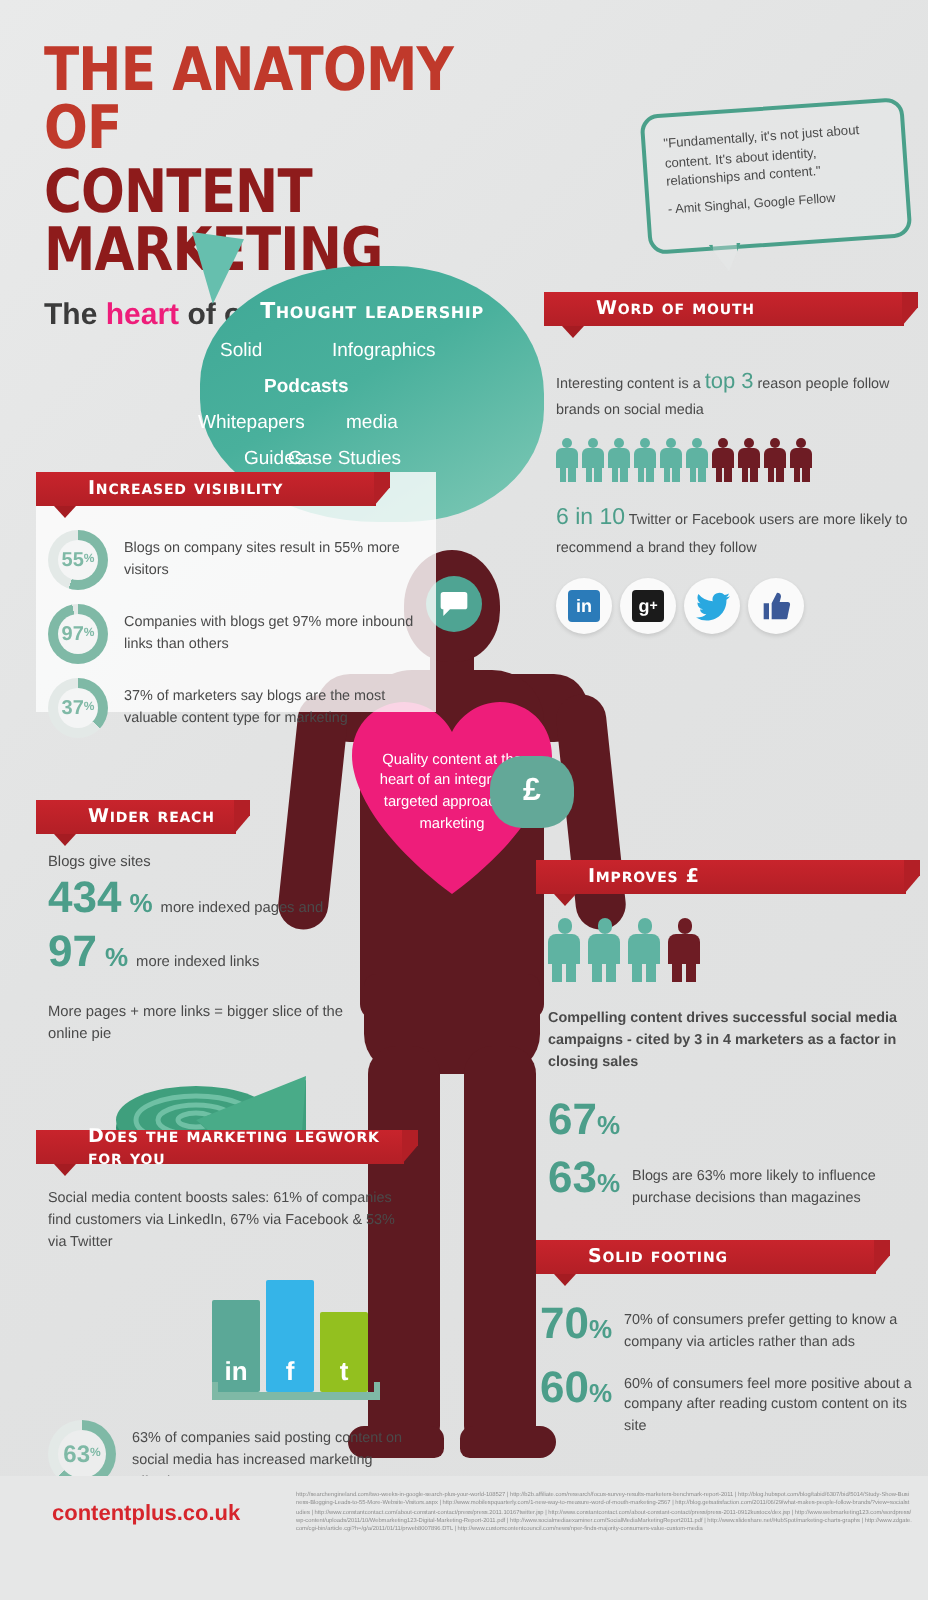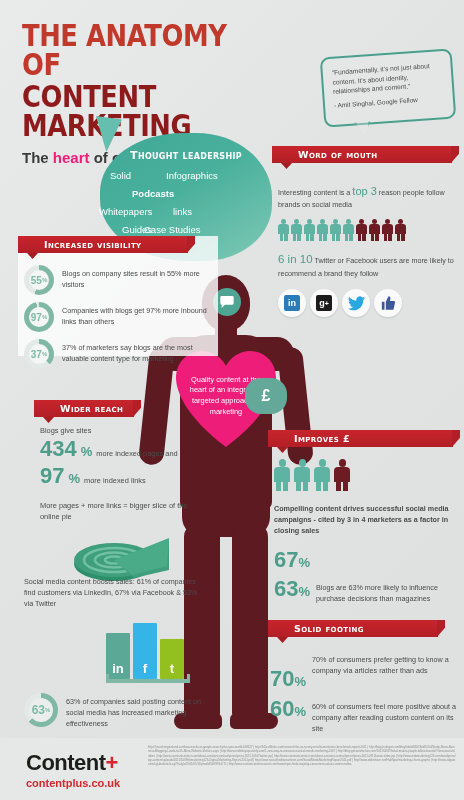--- a/index.html
+++ b/index.html
@@ -239,21 +239,21 @@
   <div class="pound-hand">£</div>
 
   <div class="brain-tail"></div>
   <div class="brain-bubble">
     <div class="bb-title">Thought leadership</div>
     <div class="bb-items">
       <span class="bb-i0">Solid</span>
       <span class="bb-i1">Infographics</span>
       <span class="bb-i2">Podcasts</span>
       <span class="bb-i3">Whitepapers</span>
-      <span class="bb-i4">links</span>
+      <span class="bb-i4">media</span>
       <span class="bb-i5">Guides</span>
       <span class="bb-i6">Case Studies</span>
     </div>
   </div>
 
   <div class="panel" style="left:18px; top:236px; width:200px; height:120px;">
     <div class="ribbon" style="width:170px;">
       <span class="rlabel">Increased visibility</span>
       <span class="ribbon-slant"></span>
     </div>
@@ -382,21 +382,21 @@
           </div>
         <div class="soc-circle">
             <svg width="17" height="16" viewBox="0 0 24 24">
               <path fill="#3b5998" d="M2 10h4v12H2zM8 10l4-8c2 0 3 1 3 3l-1 4h6c1.2 0 2 .9 1.8 2.1l-1.7 8C19.9 22 19 22 18 22H8z"></path>
             </svg>
           </div>
       </div>
     </div>
   </div>
 
-  <div class="panel" style="left:34px; top:400px; width:176px; height:155px; background:transparent;">
+  <div class="panel" style="left:18px; top:400px; width:176px; height:155px; background:transparent;">
     <div class="ribbon" style="width:100px;">
       <span class="rlabel">Wider reach</span>
       <span class="ribbon-slant"></span>
     </div>
     <div style="padding:9px 4px 0 6px;">
       <div style="font-size:7.4px; color:#4a4a4a;">Blogs give sites</div>
       <div style="display:flex; align-items:baseline; gap:4px; margin-top:1px;">
         <span class="bignum" style="font-size:22px;">434</span>
         <span class="bignum" style="font-size:13px;">%</span>
         <span style="font-size:7.4px; color:#4a4a4a;">more indexed pages and</span>
@@ -464,20 +464,24 @@
         <div style="display:flex; align-items:baseline;">
           <span class="bignum" style="font-size:22px;">63</span>
           <span class="bignum" style="font-size:13px;">%</span>
         </div>
         <div style="font-size:7.2px; line-height:1.5; color:#4a4a4a; padding-top:7px;">Blogs are 63% more likely to influence purchase decisions than magazines</div>
       </div>
     </div>
   </div>
 
   <div class="panel" style="left:18px; top:565px; width:190px; height:165px; background:transparent;">
+    <div class="ribbon" style="width:184px;">
+      <span class="rlabel">Does the marketing legwork for you</span>
+      <span class="ribbon-slant"></span>
+    </div>
     <div style="padding:11px 4px 0 6px;">
       <div style="font-size:7.2px; line-height:1.55; color:#4a4a4a;">Social media content boosts sales: 61% of companies find customers via LinkedIn, 67% via Facebook &amp; 53% via Twitter</div>
       <div style="margin-top:8px; margin-left:82px;">
         <div class="bars">
           <div class="bar" style="height:46px; background:#5ba897;">
               <span class="glyph">in</span>
             </div>
           <div class="bar" style="height:56px; background:#35b4e8;">
               <span class="glyph">f</span>
             </div>
@@ -502,36 +506,35 @@
   </div>
 
   <div class="panel" style="left:268px; top:620px; width:196px; height:110px; background:transparent;">
     <div class="ribbon" style="width:170px;">
       <span class="rlabel">Solid footing</span>
       <span class="ribbon-slant"></span>
     </div>
     <div style="padding:12px 8px 0 2px;">
       <div style="display:flex; align-items:flex-start; gap:6px;">
         <div style="display:flex; align-items:baseline;">
-          <span class="bignum" style="font-size:22px;margin-top:17px;">70</span>
+          <span class="bignum" style="font-size:22px;">70</span>
           <span class="bignum" style="font-size:13px;">%</span>
         </div>
         <div style="font-size:7.2px; line-height:1.5; color:#4a4a4a; padding-top:6px;">70% of consumers prefer getting to know a company via articles rather than ads</div>
       </div>
       <div style="display:flex; align-items:flex-start; gap:6px; margin-top:4px;">
         <div style="display:flex; align-items:baseline;">
           <span class="bignum" style="font-size:22px;">60</span>
           <span class="bignum" style="font-size:13px;">%</span>
         </div>
         <div style="font-size:7.2px; line-height:1.5; color:#4a4a4a; padding-top:6px;">60% of consumers feel more positive about a company after reading custom content on its site</div>
       </div>
     </div>
   </div>
 
   <div class="footer">
     <div class="logo">
-      <div class="lmain"><span>Content</span><span class="lplus">+</span></div>
       <div class="lsub">contentplus.co.uk</div>
     </div>
     <div class="sources">http://searchengineland.com/two-weeks-in-google-search-plus-your-world-108527 | http://b2b.affiliate.com/research/focus-survey-results-marketers-benchmark-report-2011 | http://blog.hubspot.com/blog/tabid/6307/bid/5014/Study-Show-Business-Blogging-Leads-to-55-More-Website-Visitors.aspx | http://www.mobilespquarterly.com/1-new-way-to-measure-word-of-mouth-marketing-2567 | http://blog.getsatisfaction.com/2011/06/29/what-makes-people-follow-brands/?view=socialstudies | http://www.constantcontact.com/about-constant-contact/press/press.2011.10167twitter.jsp | http://www.constantcontact.com/about-constant-contact/press/press-2011-0912kustocx/dex.jsp | http://www.webmarketing123.com/wordpress/wp-content/uploads/2011/10/Webmarketing123-Digital-Marketing-Report-2011.pdf | http://www.socialmediaexaminer.com/SocialMediaMarketingReport2011.pdf | http://www.slideshare.net/HubSpot/marketing-charts-graphs | http://www.zdgate.com/cgi-bin/article.cgi?h=/g/a/2011/01/11/prweb8007896.DTL | http://www.customcontentcouncil.com/news/nper-finds-majority-consumers-value-custom-media</div>
   </div>
 
 </div>
 
 </body></html>

